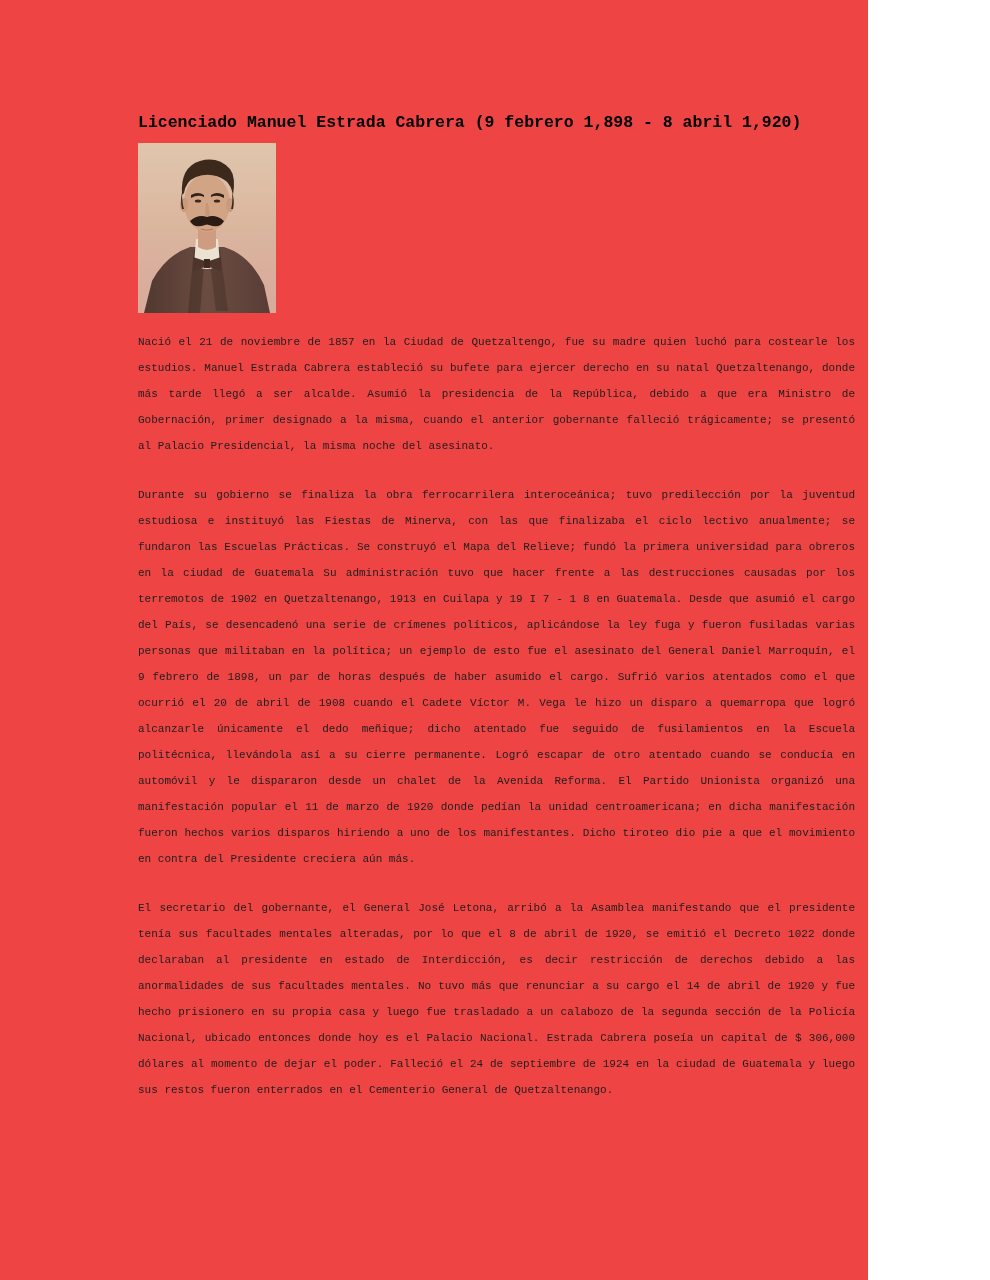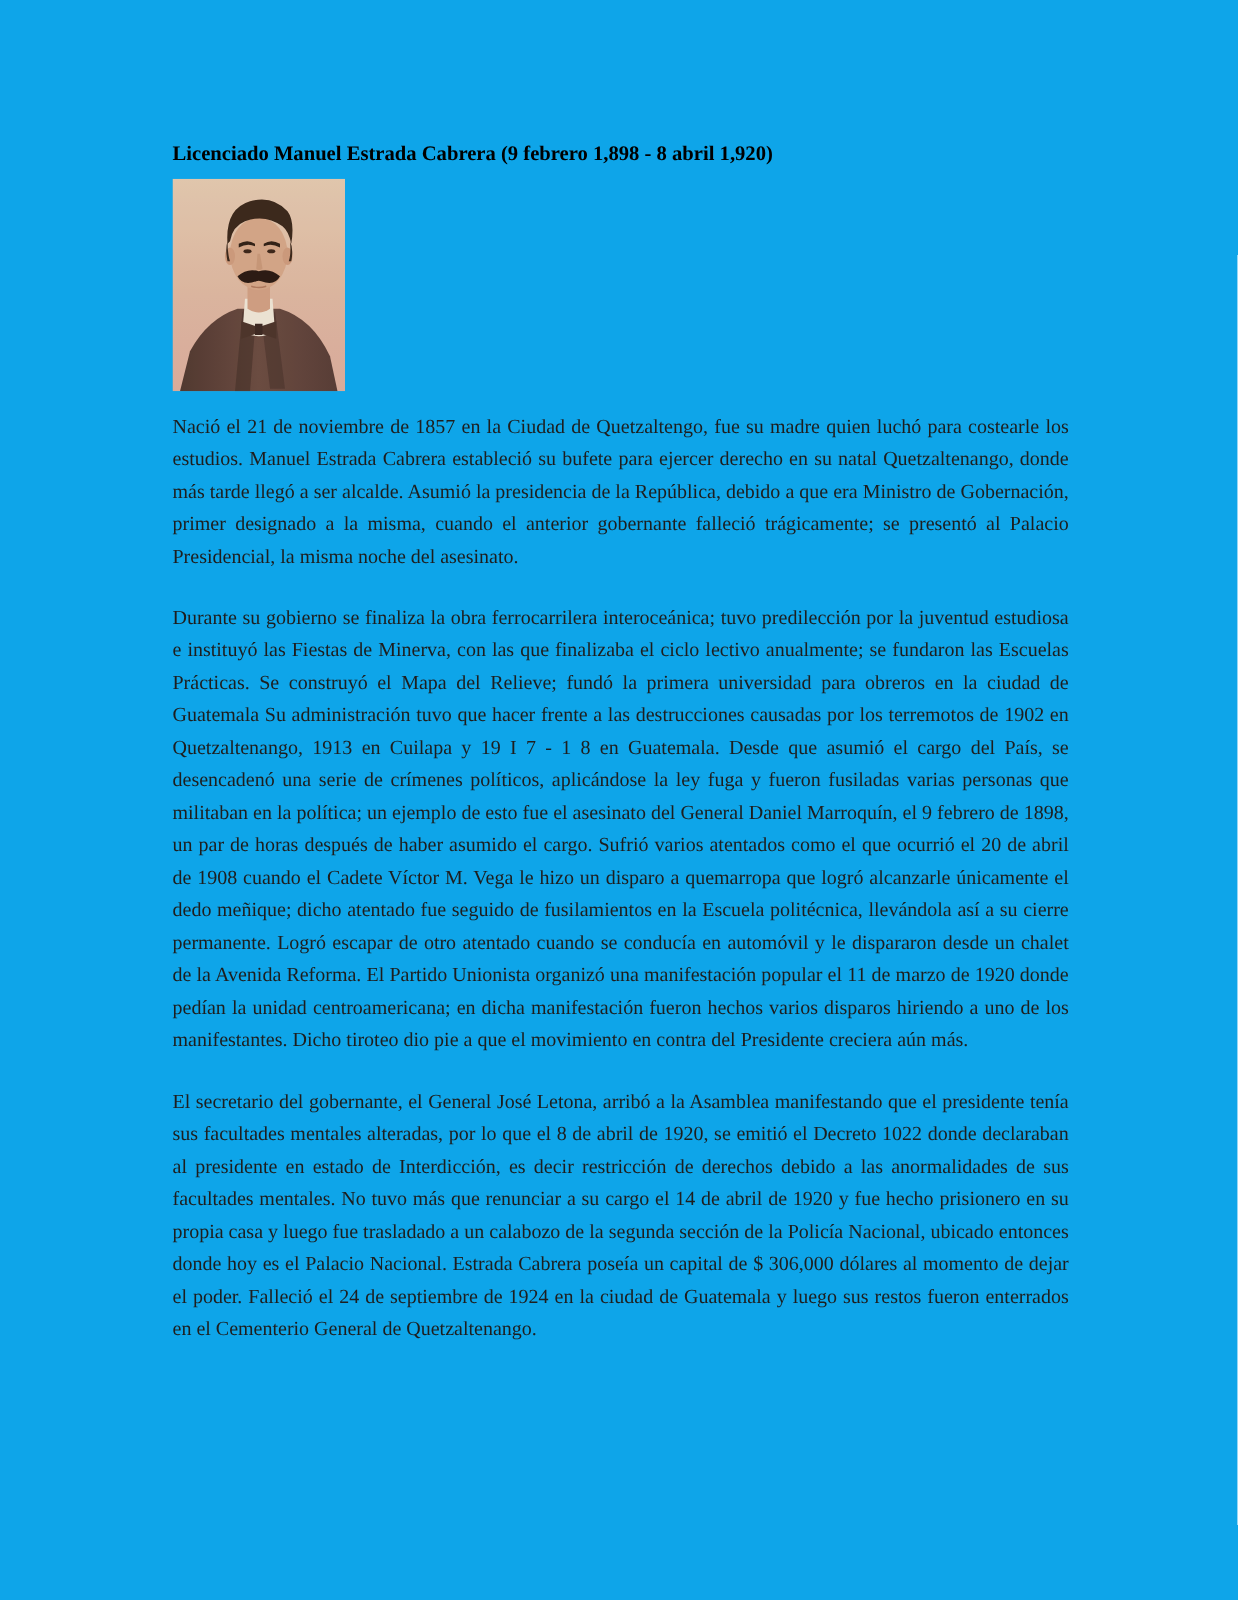--- a/index.html
+++ b/index.html
@@ -2,24 +2,24 @@
 <html><head>
 <meta charset="utf-8">
 <style>
   html, body {
     margin: 0;
     padding: 0;
     background: #ffffff;
   }
   .page {
     position: relative;
-    width: 990px;
+    width: 868px;
     height: 1280px;
-    background: #0ea5e9;
-    font-family: Liberation Serif, serif;
+    background: #ef4444;
+    font-family: Liberation Mono, monospace;
     overflow: hidden;
   }
   .content {
     position: absolute;
     left: 138px;
     top: 112px;
     width: 717px;
   }
   .doc-title {
     font-size: 16.5px;
@@ -30,21 +30,21 @@
   }
   .photo-frame {
     width: 138px;
     height: 170px;
     margin: 0 0 6px 0;
     display: block;
     line-height: 0;
   }
   .photo-frame svg { display: block; }
   .para {
-    font-size: 16px;
+    font-size: 11px;
     line-height: 26px;
     color: #1e1e1e;
     text-align: justify;
     margin: 16px 0 23px 0;
   }
   .para:last-child { margin-bottom: 0; }
 </style>
 </head>
 <body>
 

